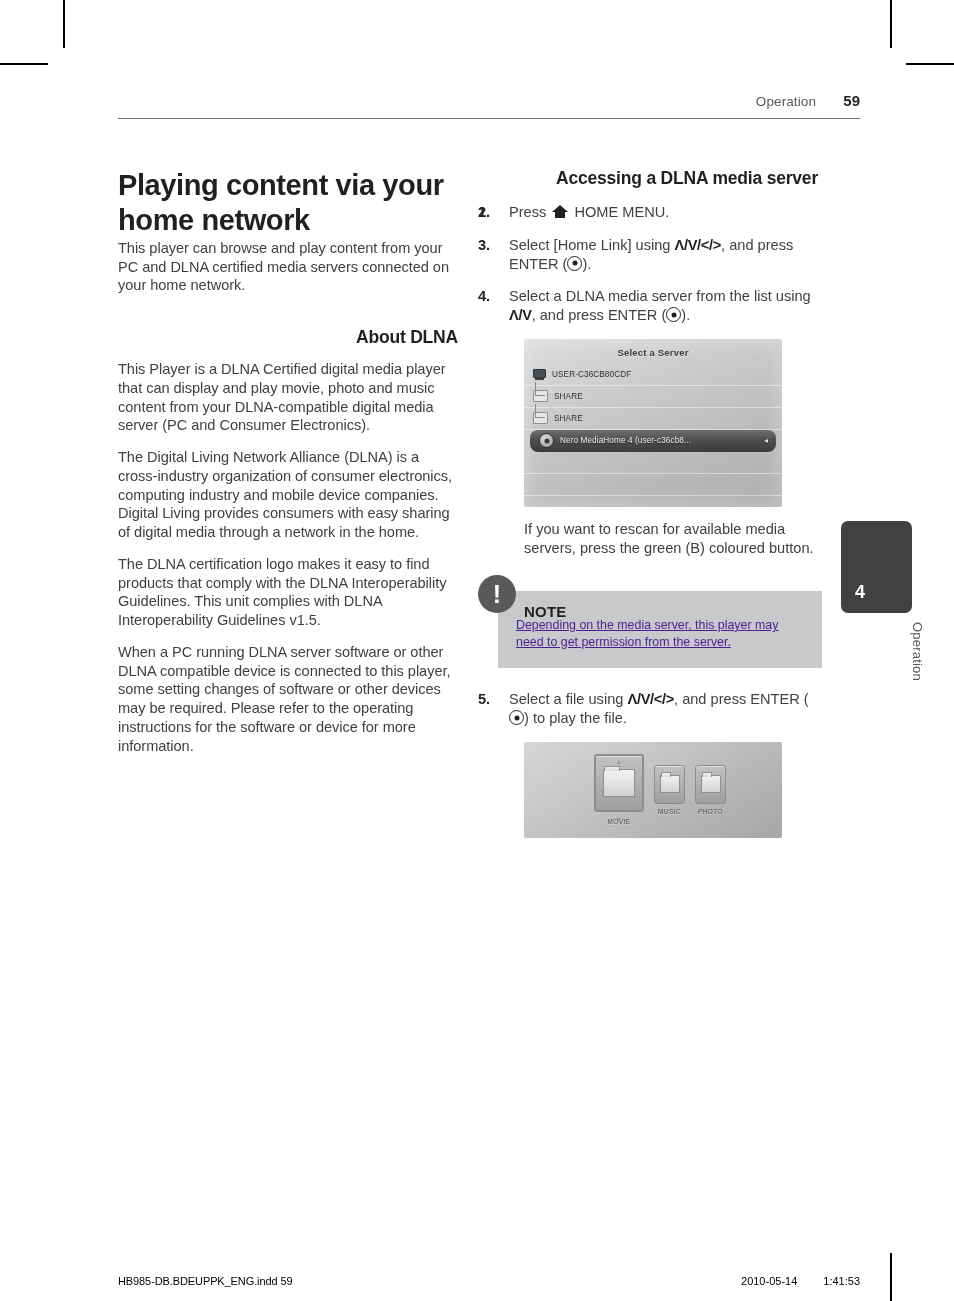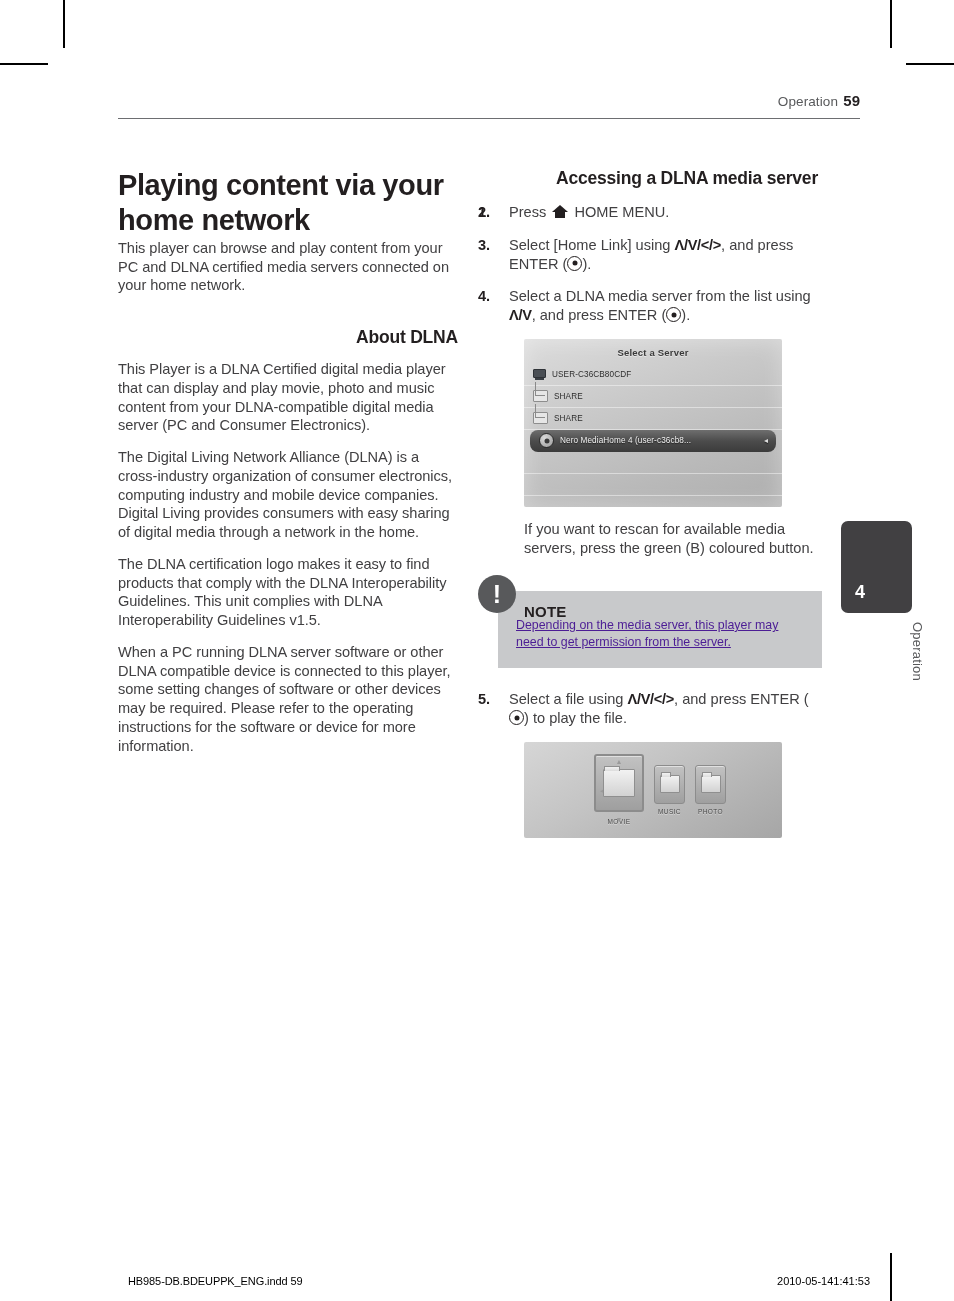--- a/index.html
+++ b/index.html
@@ -36,20 +36,21 @@
   }
   .header-section {
     font-size: 13.5px;
     color: #58595b;
     letter-spacing: 0.1px;
   }
   .header-pageno {
     font-size: 15px;
     font-weight: bold;
     color: #231f20;
+    margin-left: 22px;
     min-width: 22px;
     text-align: right;
   }
   .header-rule {
     position: absolute;
     left: 118px;
     top: 118px;
     width: 742px;
     height: 1px;
     background: #6d6e71;
@@ -417,32 +418,32 @@
     font-size: 13px;
     color: #58595b;
     writing-mode: vertical-rl;
     transform: translateX(13px);
     letter-spacing: 0.2px;
   }
 
   
   .footer {
     position: absolute;
-    left: 128px;
+    left: 118px;
     top: 1275px;
     width: 742px;
     display: flex;
     justify-content: space-between;
     align-items: baseline;
     font-size: 11px;
     color: #000;
     font-family: "Liberation Sans", sans-serif;
   }
   .footer-left { letter-spacing: -0.1px; }
-  .footer-right { display: flex; }
+  .footer-right { display: flex; gap: 26px; }
 </style>
 </head>
 <body>
 
 <div class="crop crop-v" style="left:63px; top:0;"></div>
 <div class="crop crop-v" style="left:890px; top:0;"></div>
 <div class="crop crop-h" style="left:0; top:63px;"></div>
 <div class="crop crop-h" style="left:906px; top:63px;"></div>
 <div class="crop crop-v" style="left:890px; top:1253px;"></div>
 

